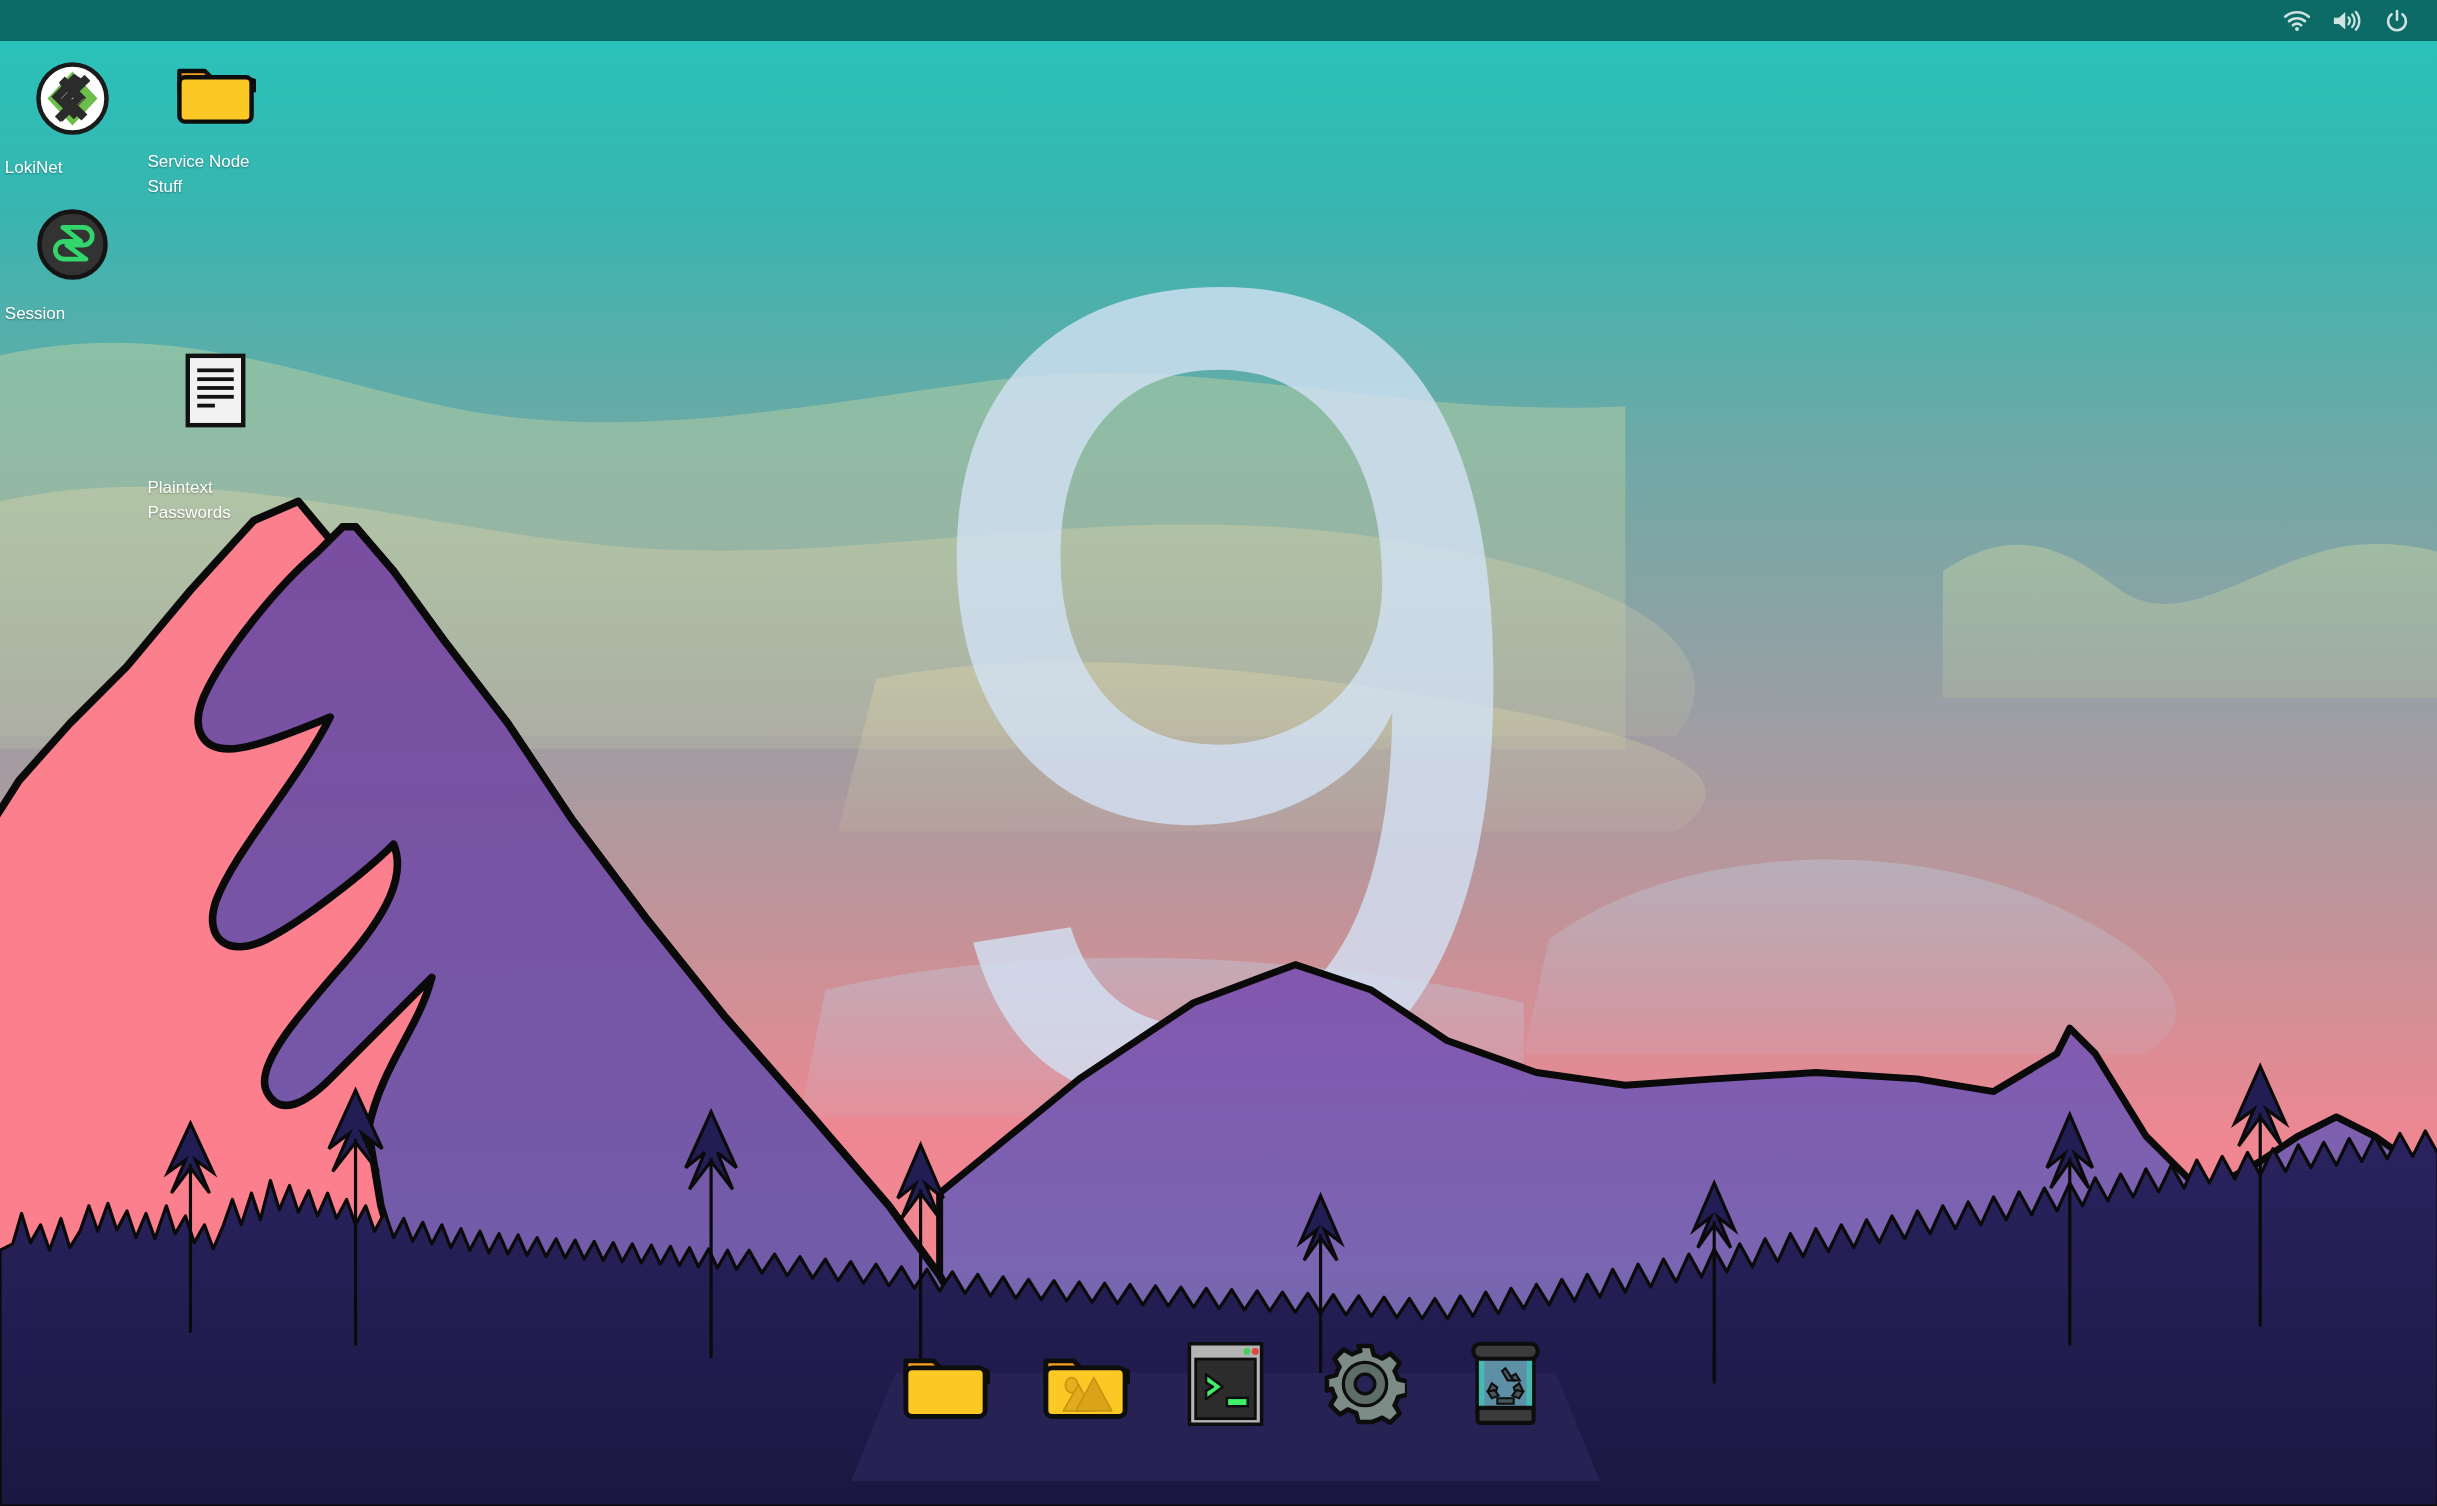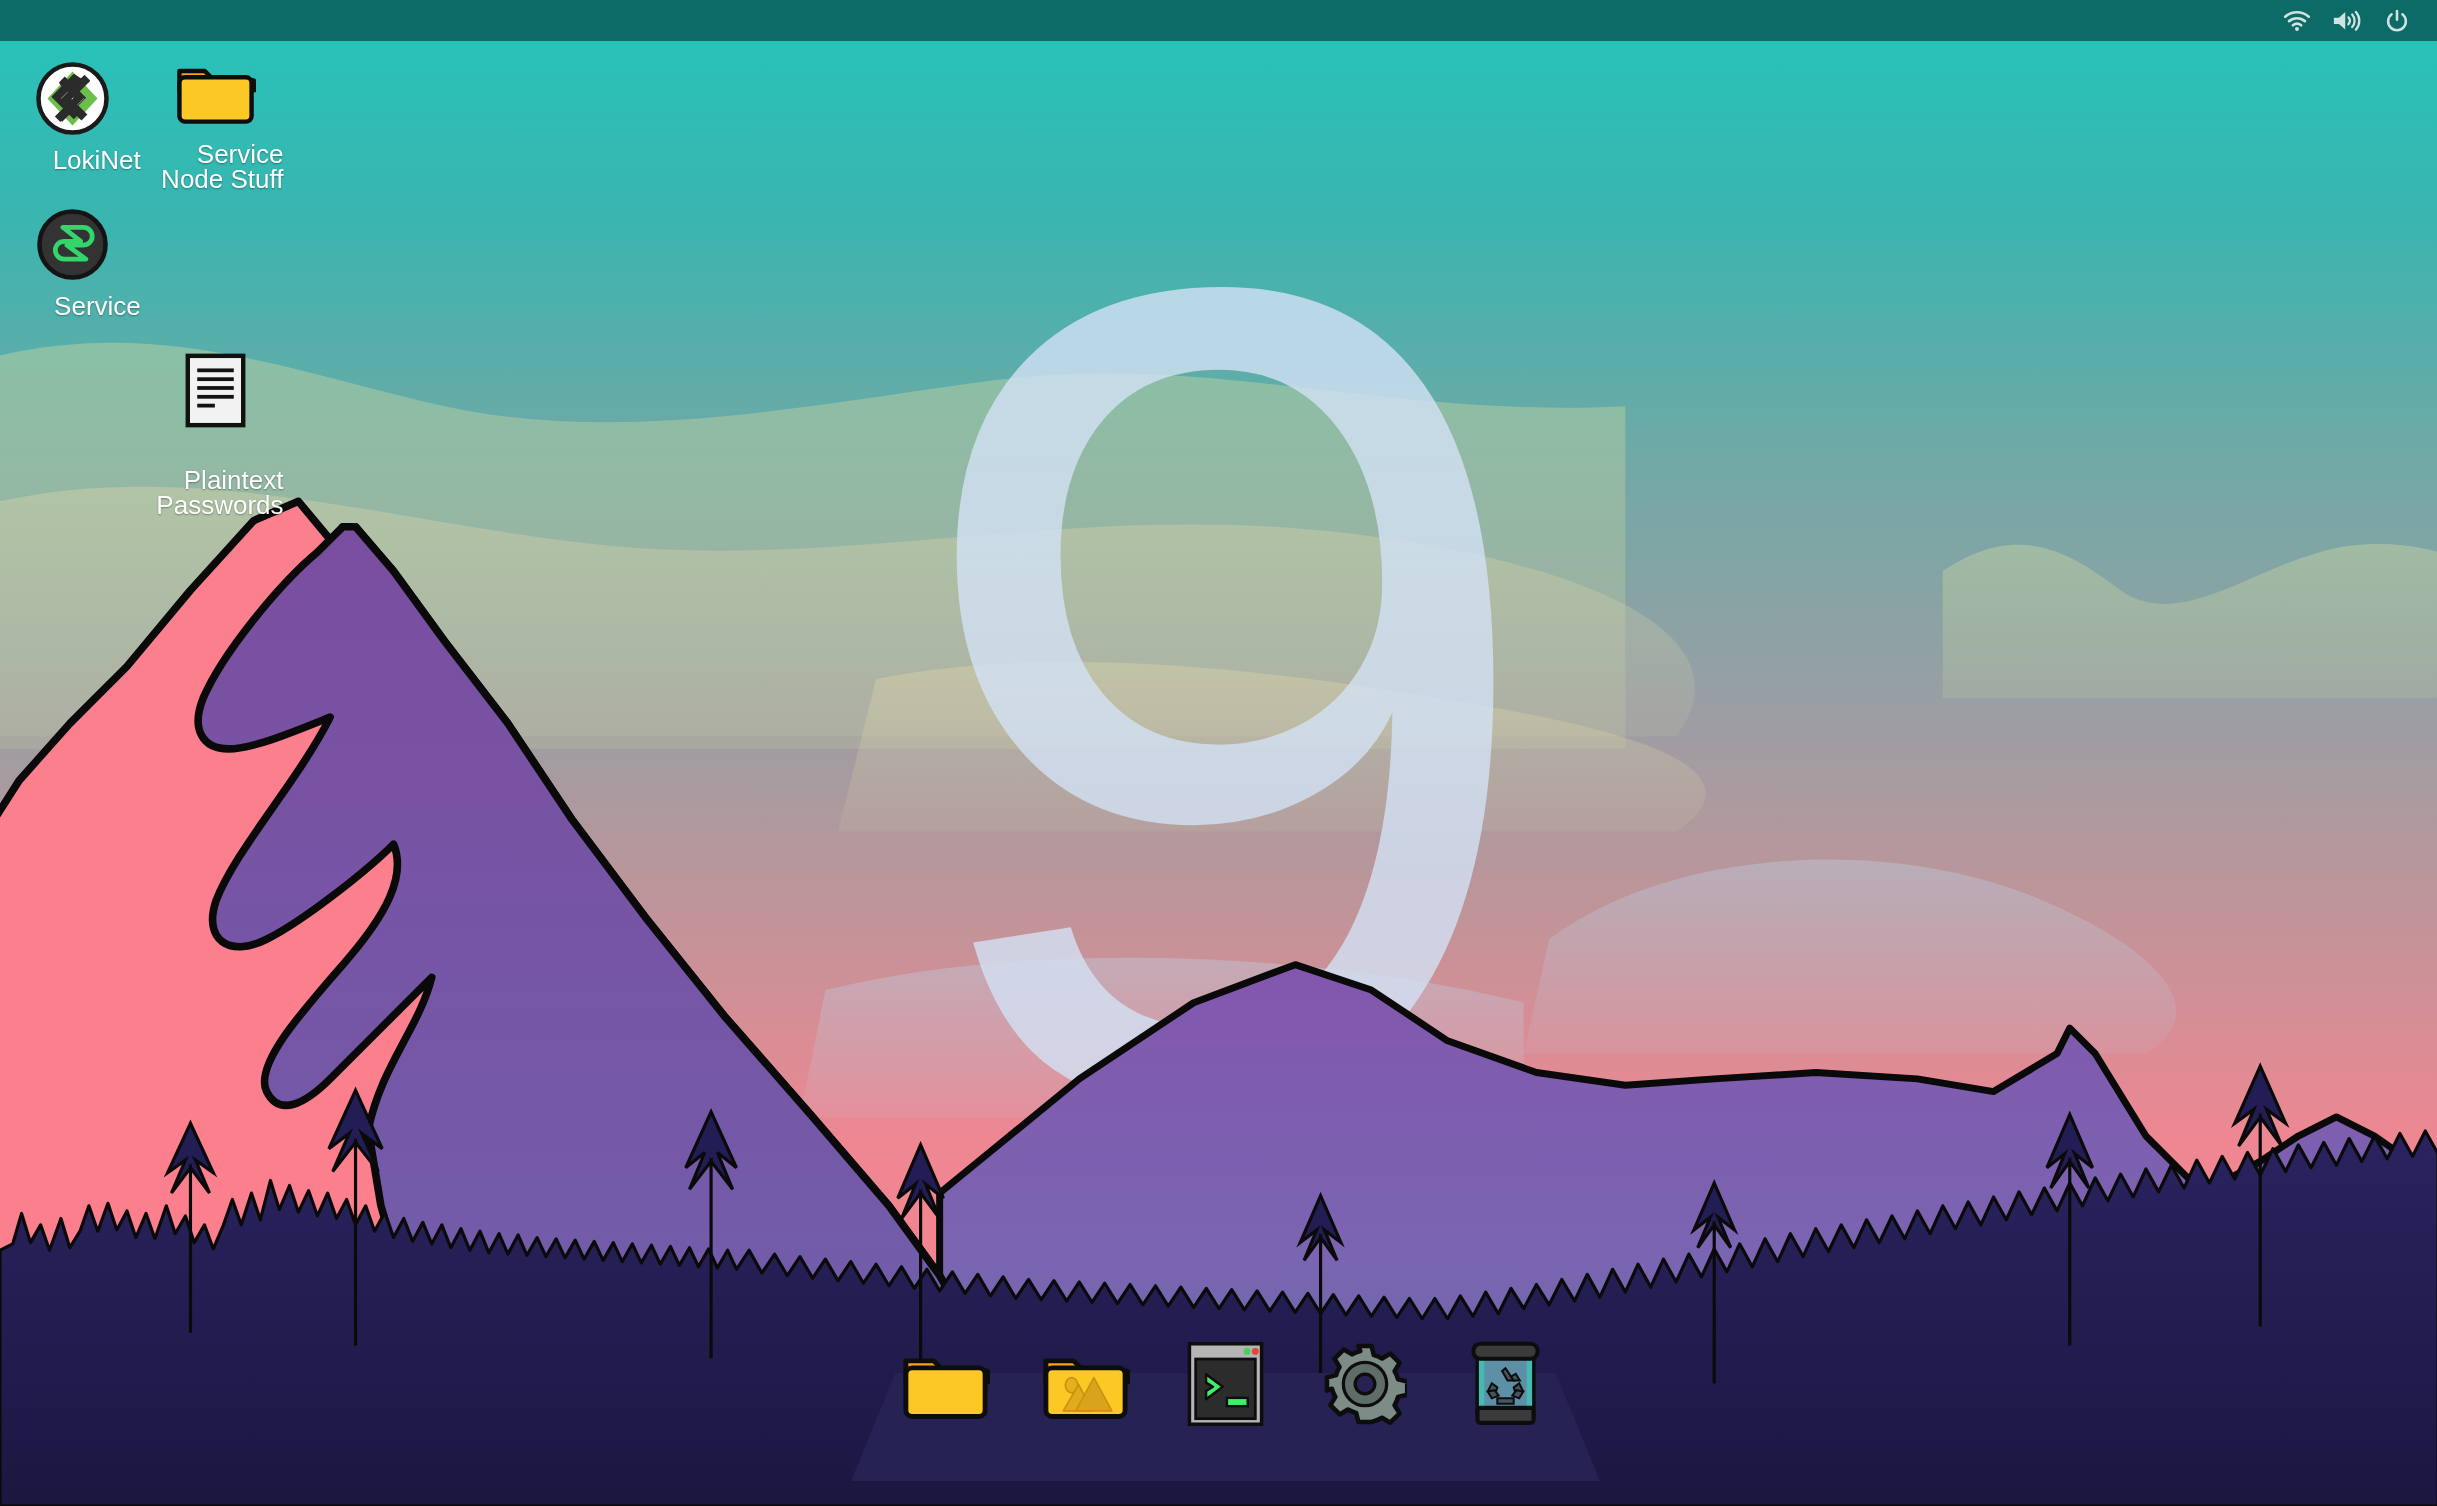--- a/index.html
+++ b/index.html
@@ -52,25 +52,25 @@
     display: flex;
     flex-direction: column;
     align-items: center;
     cursor: pointer;
   }
   .dicon .glyph {
     width: 89px; height: 89px;
     display: flex; align-items: center; justify-content: center;
   }
   .dicon .dlabel {
-    margin-top: 5px;
+    margin-top: 12px;
     color: #ffffff;
-    font-size: 26px;
+    font-size: 17px;
     line-height: 25.4px;
-    text-align: right;
+    text-align: left;
     text-shadow: 0 0.6px 1.9px rgba(0,0,0,0.35);
     width: 136px;
     font-family: "Liberation Sans", sans-serif;
   }
 
   
   #dock-shelf {
     position: absolute;
     left: 851px;
     bottom: 25.4px;
@@ -283,21 +283,21 @@
       <div class="dlabel">Service Node Stuff</div>
     </div>
 
     <div class="dicon" style="left:6.3px; top:159px;">
       <div class="glyph">
         <svg width="75" height="75" viewBox="0 0 118 118" xmlns="http://www.w3.org/2000/svg">
           <circle cx="59" cy="59" r="52" fill="#333333" stroke="#141414" stroke-width="7"></circle>
           <path d="M44 32 h32 a14 14 0 0 1 0 28 h-26 l30 22 h-34 a14 14 0 0 1 0 -28 h26 L44 32 Z" fill="none" stroke="#32d66a" stroke-width="7.5" stroke-linejoin="round"></path>
         </svg>
       </div>
-      <div class="dlabel">Service</div>
+      <div class="dlabel">Session</div>
     </div>
 
 
 
     <div class="dicon" style="left:149px; top:305px;gap:28px;">
       <div class="glyph">
         <svg width="63" height="77" viewBox="0 0 100 122" xmlns="http://www.w3.org/2000/svg">
           <rect x="6" y="6" width="88" height="110" fill="#f2f2f2" stroke="#111111" stroke-width="7"></rect>
           <g fill="#121212">
             <rect x="21" y="26" width="58" height="6"></rect>

